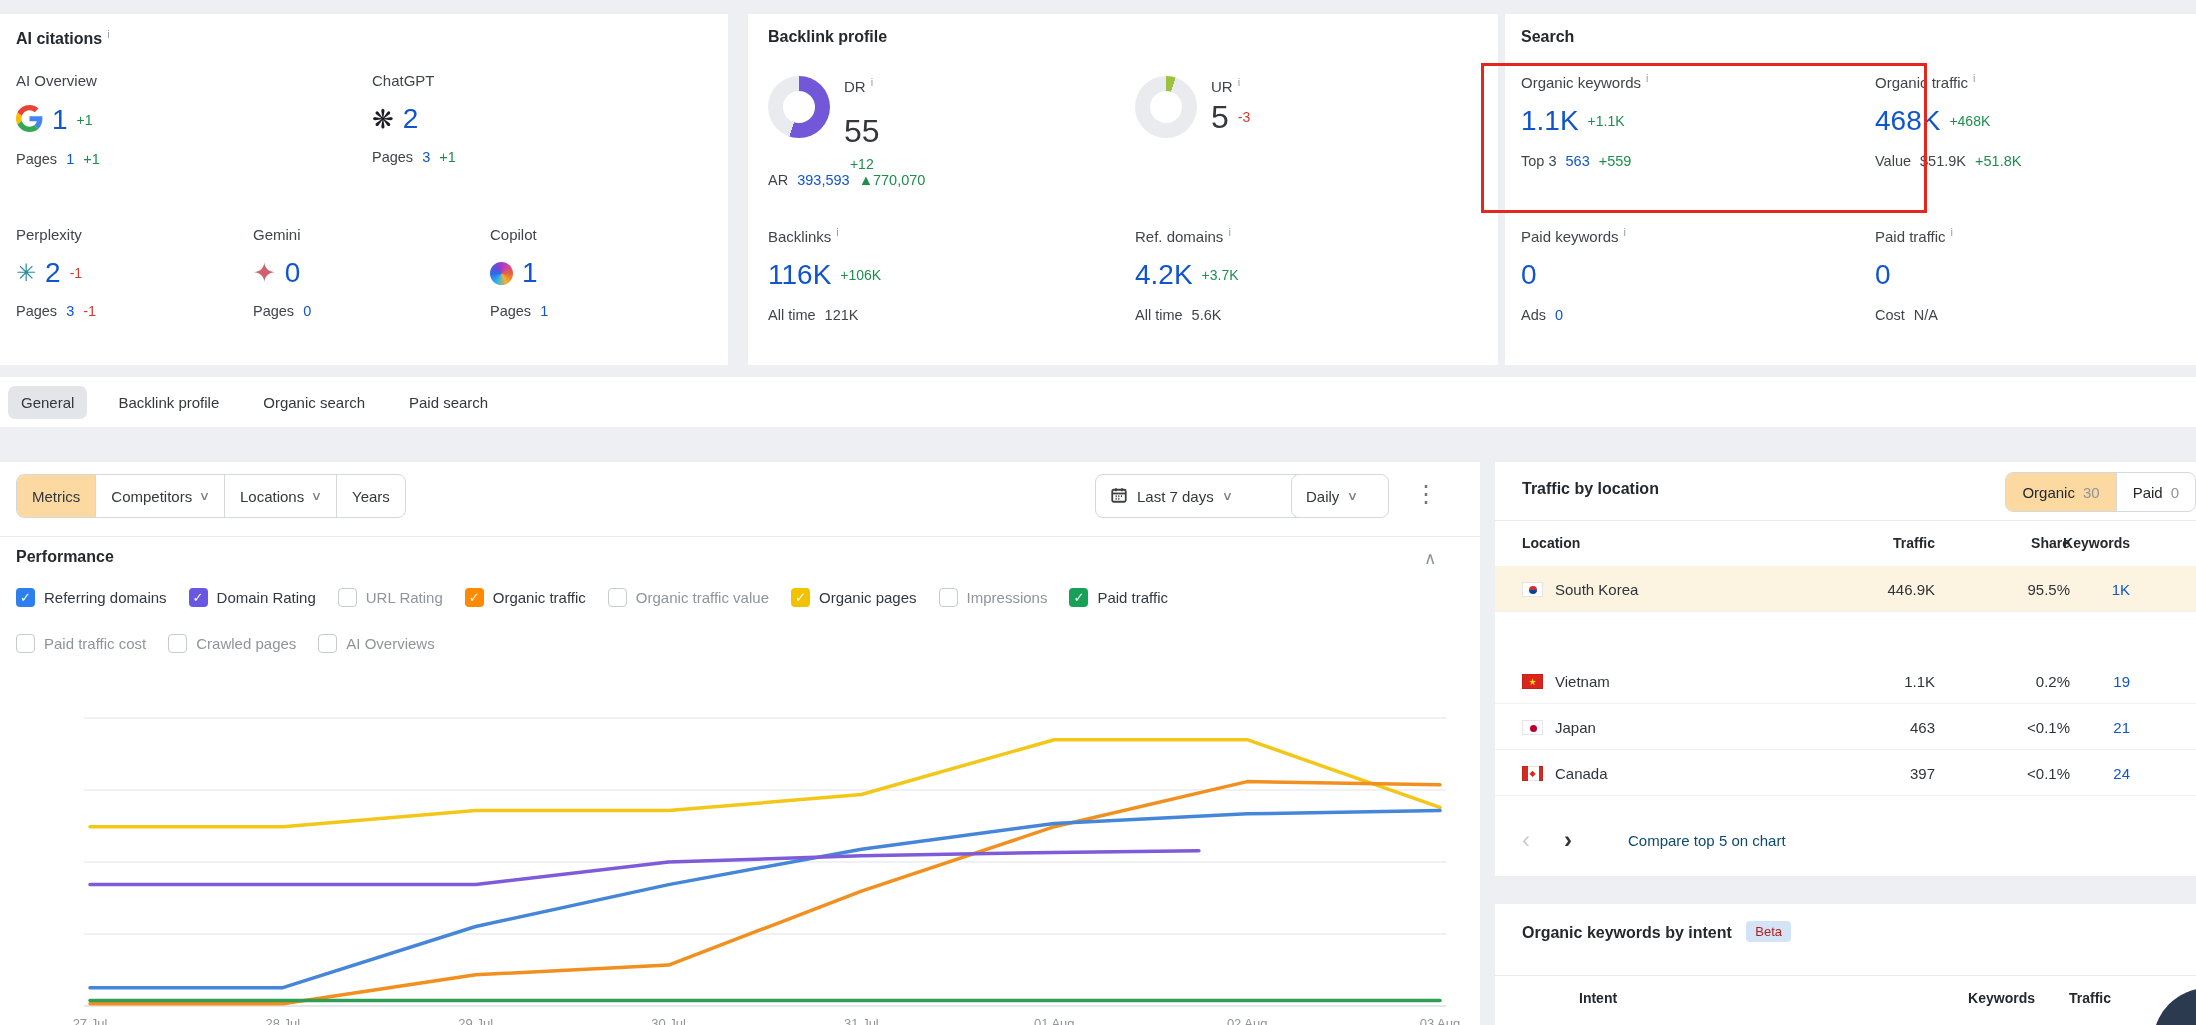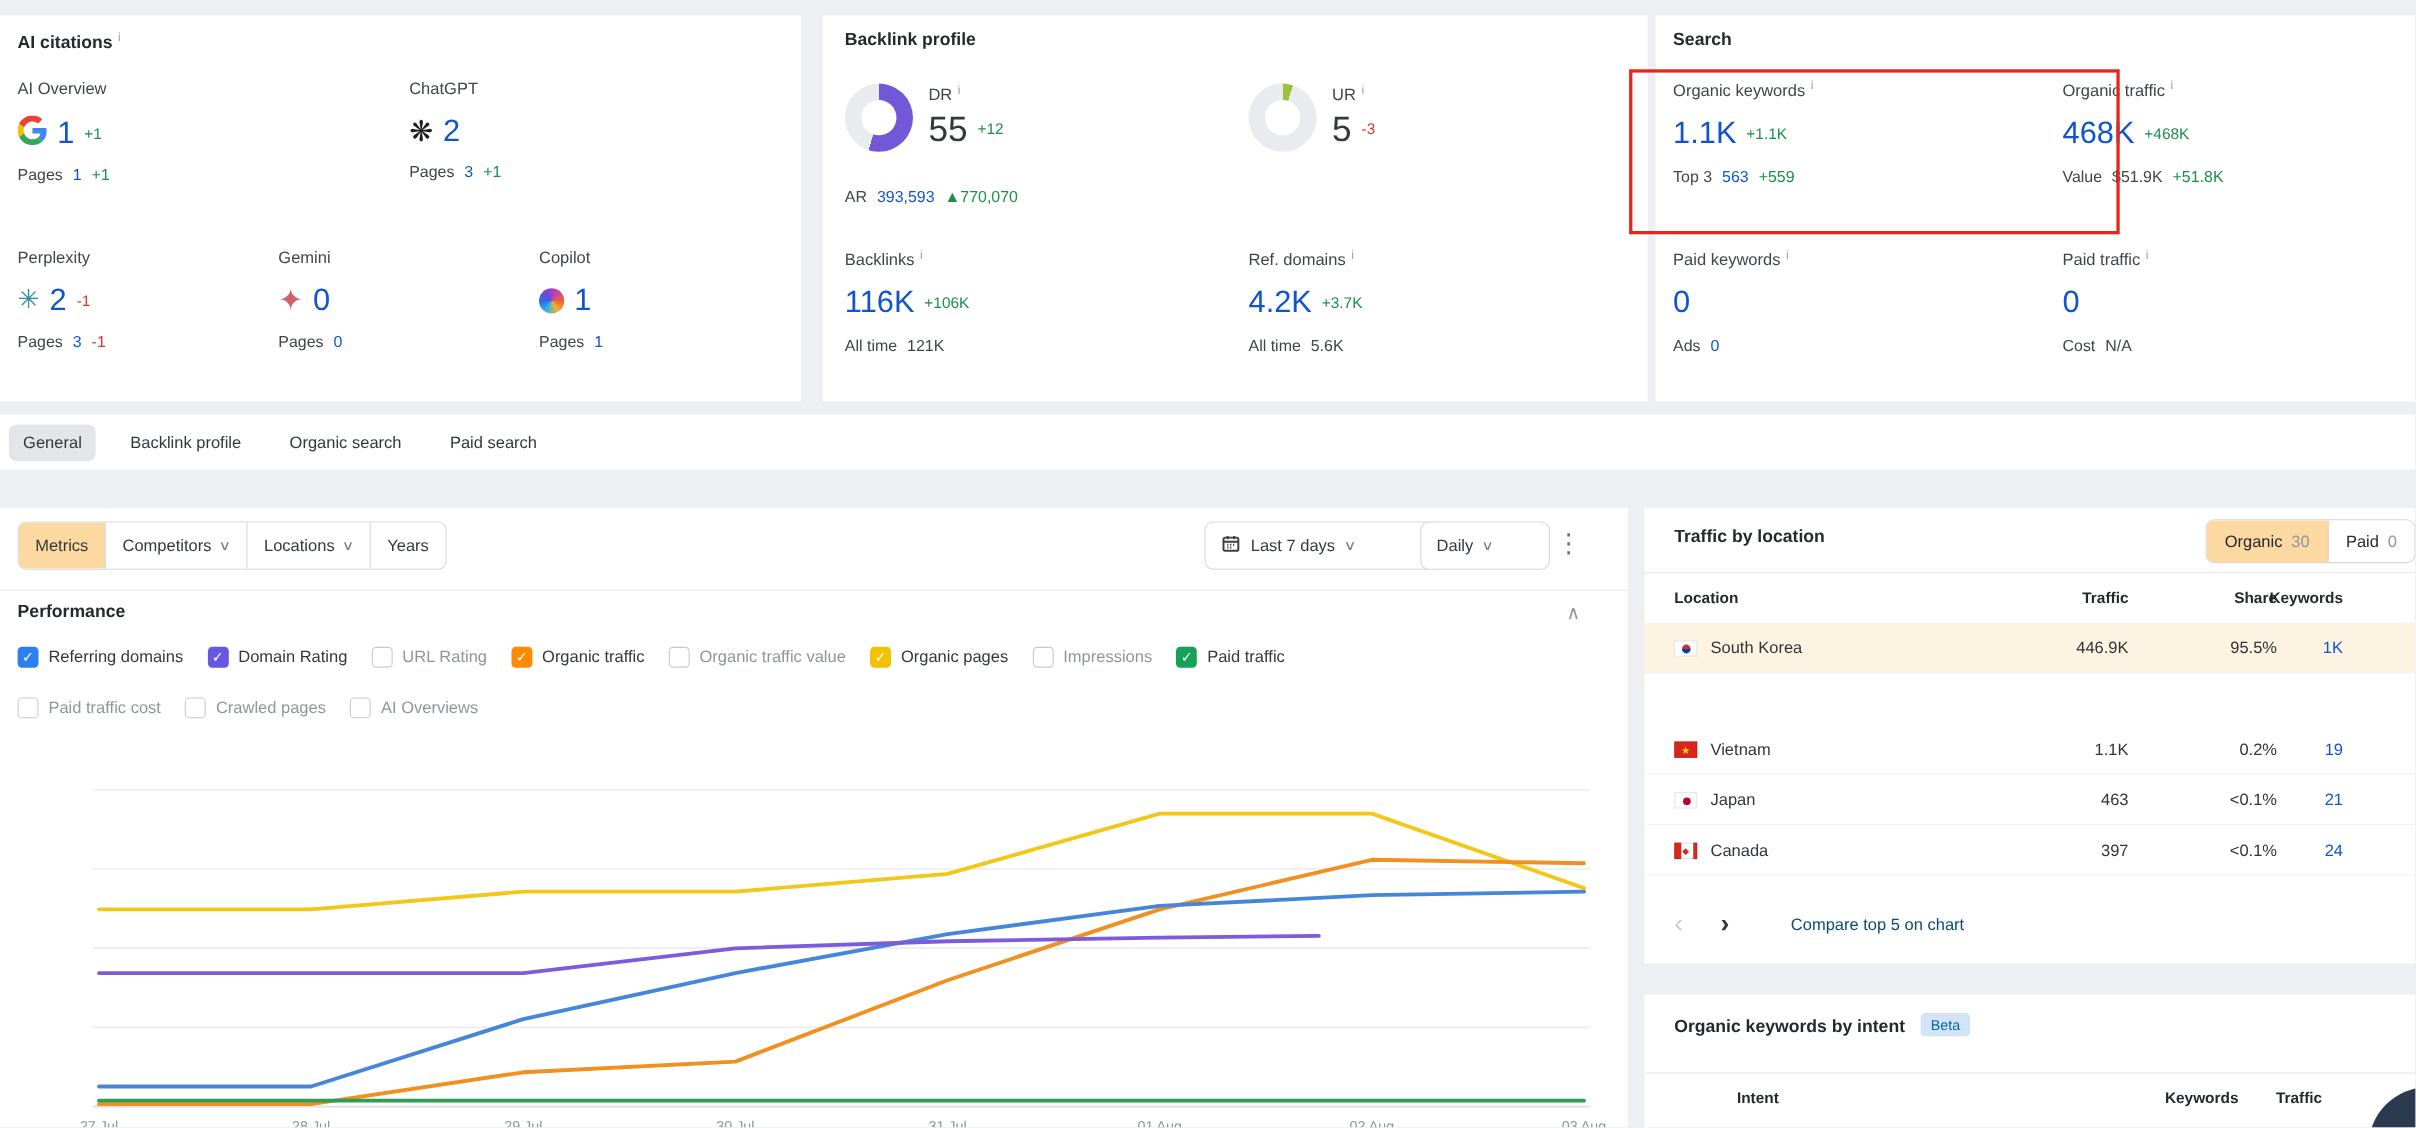--- a/index.html
+++ b/index.html
@@ -58,21 +58,21 @@
   .flag.vn { background:#da251d; }
   .flag.vn::after { content:"★"; position:absolute; inset:0; color:#ffdd00; font-size:9px; line-height:14px; text-align:center; }
   .flag.jp::after { content:""; position:absolute; left:7px; top:4px; width:7px; height:7px; border-radius:50%; background:#bc002d; }
   .flag.ca { background:linear-gradient(90deg,#d52b1e 0 5px,#fff 5px 16px,#d52b1e 16px); }
   .flag.ca::after { content:"◆"; position:absolute; inset:0; color:#d52b1e; font-size:8px; line-height:14px; text-align:center; }
   .toggle { position:absolute; display:flex; border:1px solid #d5d9dd; border-radius:8px; overflow:hidden; height:40px; background:#fff; }
   .toggle .opt { display:flex; align-items:center; gap:8px; padding:0 16px; font-size:15px; color:#24292e; border-right:1px solid #d5d9dd; }
   .toggle .opt:last-child { border-right:none;padding-left:16px; }
   .toggle .opt.active { background:#fbd9a1; }
   .toggle .cnt { color:#8f959b; }
-  .badge { background:#d4e4f7; color:#0369a1; font-size:13px; border-radius:4px; padding:3px 9px; margin-left:10px; vertical-align:2px; }
+  .badge { background:#d4e4f7; color:#b91c1c; font-size:13px; border-radius:4px; padding:3px 9px; margin-left:10px; vertical-align:2px; }
   .pag { font-size:24px; line-height:1; }
   .divider { position:absolute; height:1px; background:#e8eaed; }
   .redbox { position:absolute; border:3px solid #e3271d; z-index:6; pointer-events:none; }
   .x-tick { position:absolute; width:60px; text-align:center; font-size:13px; color:#8f959b; }
   .col-head { font-size:14px; font-weight:700; color:#24292e; }
   .chat-bubble { position:absolute; left:2153px; top:988px; width:110px; height:110px; border-radius:50%; background:#2c3a4f; z-index:8; }
 </style>
 </head>
 <body>
 
@@ -155,21 +155,21 @@
   </div>
 
   <div class="card" style="left:748px;top:14px;width:750px;height:351px;">
     <div style="position:absolute;left:20px;top:14px;">
       <span class="sec-title">Backlink profile</span>
     </div>
 
     <div class="donut" style="left: 20px; top: 62px; background: conic-gradient(rgb(114, 87, 217) 0deg, rgb(114, 87, 217) 55%, rgb(233, 235, 238) 55%, rgb(233, 235, 238) 100%);"></div>
     <div class="stat" style="left:96px;top:62px;">
       <div class="lbl"><span>DR</span><span class="info"></span></div>
-      <div class="valrow" style="margin-top:6px;">
+      <div class="valrow" style="margin-top:20px;flex-direction:column;">
         <span class="bigval dark" style="font-size:32px;">55</span>
         <span class="delta green">+12</span>
       </div>
     </div>
     <div class="subrow" style="position:absolute;left:20px;top:158px;">
       <span>AR</span>
       <span class="blue">393,593</span>
       <span class="green">▲770,070</span>
     </div>
 
@@ -297,21 +297,21 @@
             <line x1="16" y1="3" x2="16" y2="7"></line>
             <line x1="7.5" y1="13.5" x2="9" y2="13.5"></line>
             <line x1="11" y1="13.5" x2="12.5" y2="13.5"></line>
             <line x1="14.5" y1="13.5" x2="16" y2="13.5"></line>
             <line x1="7.5" y1="17" x2="9" y2="17"></line>
             <line x1="11" y1="17" x2="12.5" y2="17"></line>
           </svg></span>
       <span>Last 7 days</span>
       <span class="chev">∨</span>
     </div>
-    <div class="btn" style="left:1291px;top:12px;width:118px;">
+    <div class="btn" style="left:1291px;top:12px;width:98px;">
       <span>Daily</span>
       <span class="chev">∨</span>
     </div>
     <span class="kebab" style="left:1414px;top:18px;">⋮</span>
 
     <div class="divider" style="left:0;top:74px;width:1480px;"></div>
 
     <div style="position:absolute;left:16px;top:86px;">
       <span class="sec-title">Performance</span>
     </div>

